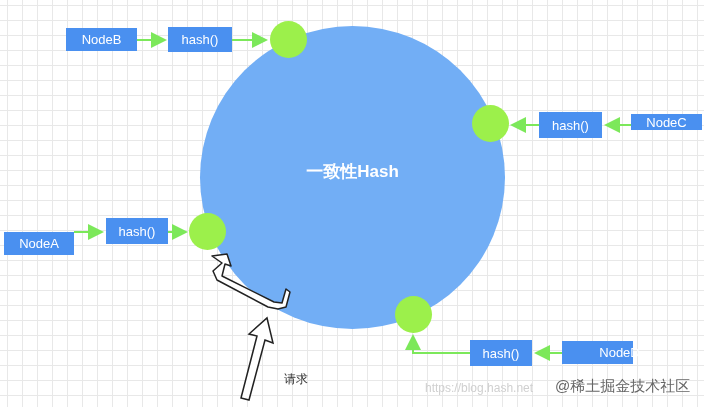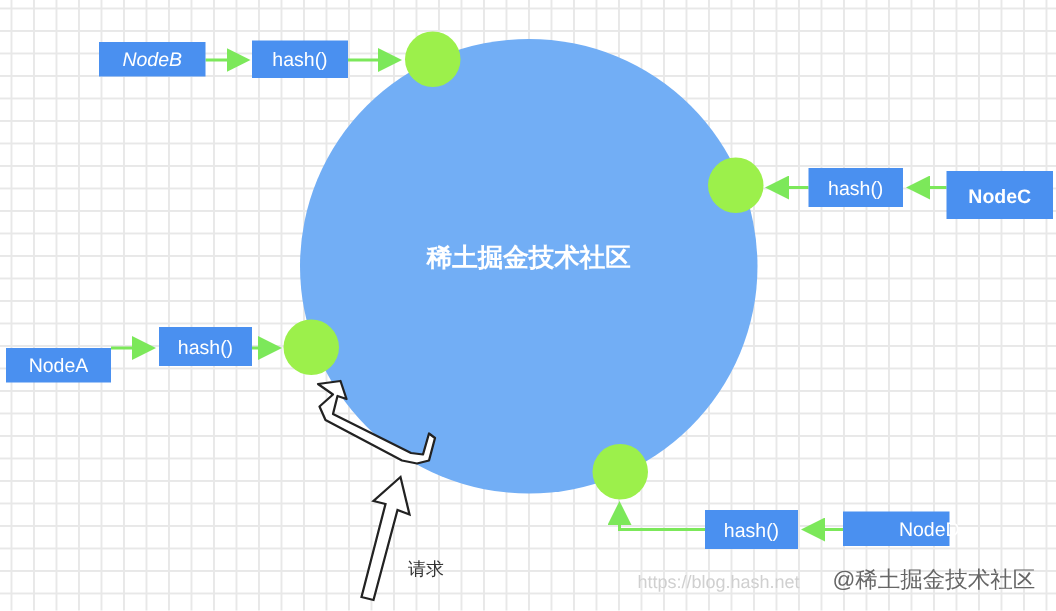--- a/index.html
+++ b/index.html
@@ -25,36 +25,36 @@
   .ring-label {
     position: absolute; left: 200px; top: 160px; width: 305px; text-align: center;
     color: #ffffff; font-size: 17px; font-weight: bold;
   }
   .node-dot {
     position: absolute; width: 37px; height: 37px; border-radius: 50%;
     background: #9cf04b;
   }
   svg.overlay { position: absolute; left: 0; top: 0; }
   .req-label {
-    position: absolute; left: 272px; top: 371px; font-size: 12px; color: #333333;
+    position: absolute; left: 284px; top: 371px; font-size: 12px; color: #333333;
   }
   .watermark {
     position: absolute; left: 555px; top: 377px; font-size: 15px; color: #666666;
     white-space: nowrap;
   }
   .watermark-url {
     position: absolute; left: 425px; top: 381px; font-size: 12px; color: #d0d0d0;
     white-space: nowrap;
   }
 </style>
 </head>
 <body>
 
 <div class="ring"></div>
-<div class="ring-label">稀土掘金技术社区</div>
+<div class="ring-label">一致性Hash</div>
 
 <svg class="overlay" width="704" height="407">
   <defs>
     <marker id="ah" markerWidth="8" markerHeight="8" refX="6" refY="4" orient="auto">
       <path d="M0,0 L8,4 L0,8 Z" fill="#7ce85a"></path>
     </marker>
   </defs>
 
   <line x1="137" y1="40" x2="163" y2="40" stroke="#7ce85a" stroke-width="2" marker-end="url(#ah)"></line>
   <line x1="232" y1="40" x2="264" y2="40" stroke="#7ce85a" stroke-width="2" marker-end="url(#ah)"></line>
@@ -70,27 +70,27 @@
 
   <g>
     <path d="M241,398 L257,336 L249,334 L267,318 L273,343 L265,340 L249,400 Z" fill="#ffffff" stroke="#222222" stroke-width="1.5" stroke-linejoin="miter"></path>
   </g>
 
   <g>
     <path d="M222,263 L212,256 L227,254 L231,266 L225,264 L222,276 L274,302 L282,303 L286,289 L290,292 L286,307 L278,309 L268,307 L217,280 L213,271 Z" fill="#ffffff" stroke="#222222" stroke-width="1.5" stroke-linejoin="round"></path>
   </g>
 </svg>
 
-<div class="box" style="left:66px;top:28px;width:71px;height:23px;font-style:italic;">NodeB</div>
+<div class="box" style="left:66px;top:28px;width:71px;height:23px;">NodeB</div>
 <div class="box" style="left:168px;top:27px;width:64px;height:25px;">hash()</div>
 <div class="node-dot" style="left:270px;top:21px;"></div>
 
 <div class="node-dot" style="left:472px;top:105px;"></div>
 <div class="box" style="left:539px;top:112px;width:63px;height:26px;">hash()</div>
-<div class="box" style="left:631px;top:114px;width:71px;height:32px;font-weight:bold;">NodeC</div>
+<div class="box" style="left:631px;top:114px;width:71px;height:16px;">NodeC</div>
 
 <div class="box" style="left:4px;top:220px;width:70px;height:23px;margin-top:12px;">NodeA</div>
 <div class="box" style="left:106px;top:218px;width:62px;height:26px;">hash()</div>
 <div class="node-dot" style="left:189px;top:213px;"></div>
 
 <div class="node-dot" style="left:395px;top:296px;"></div>
 <div class="box" style="left:470px;top:340px;width:62px;height:26px;">hash()</div>
 <div class="box" style="left:562px;top:341px;width:71px;height:23px;padding-left:44px;">NodeD</div>
 
 <div class="req-label">请求</div>

